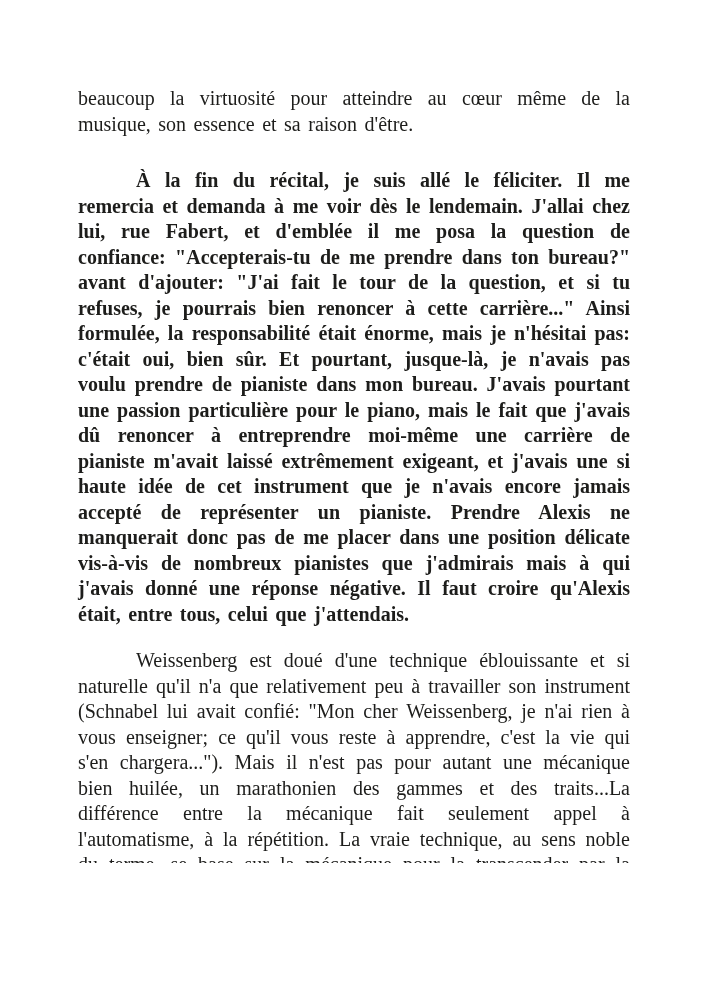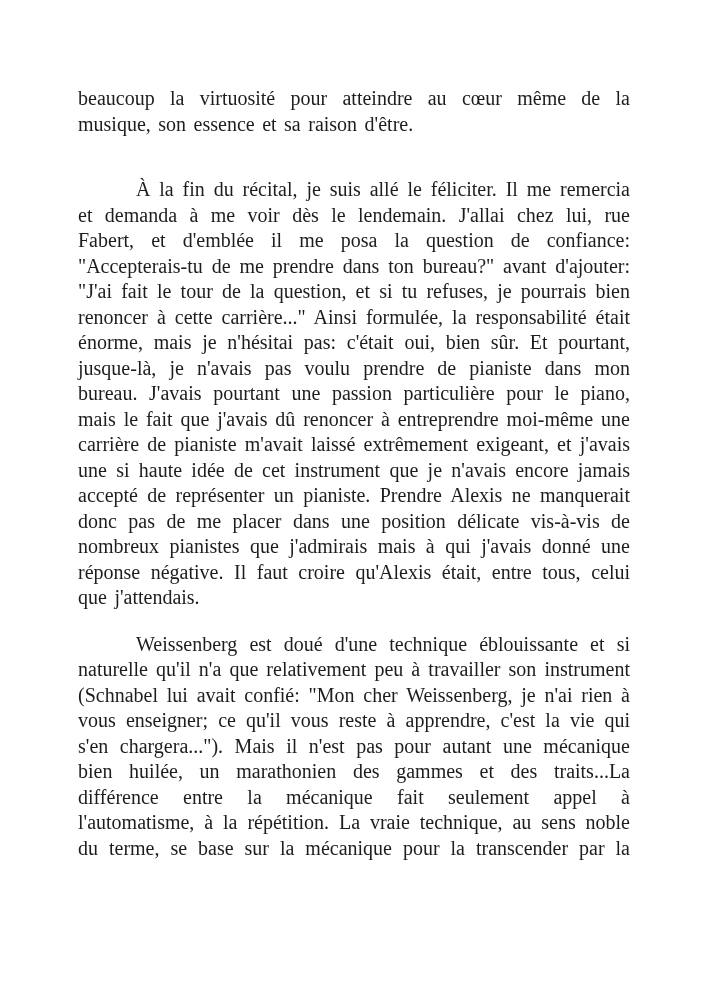--- a/index.html
+++ b/index.html
@@ -24,22 +24,23 @@
     font-size: 20px;
     line-height: 25.5px;
     text-align: justify;
     word-spacing: 2.5px;
   }
   .text-block p {
     margin: 0;
     padding: 0;
   }
   .text-block p.para-2 {
-    margin-top: 40px;
+    margin-top: 31px;
     text-indent: 58px;
+    font-weight: bold;
   }
   .text-block p.para-3 {
     margin-top: 21px;
     text-indent: 58px;
   }
   .page-number {
     position: absolute;
     top: 938px;
     right: 76px;
     font-size: 15px;

